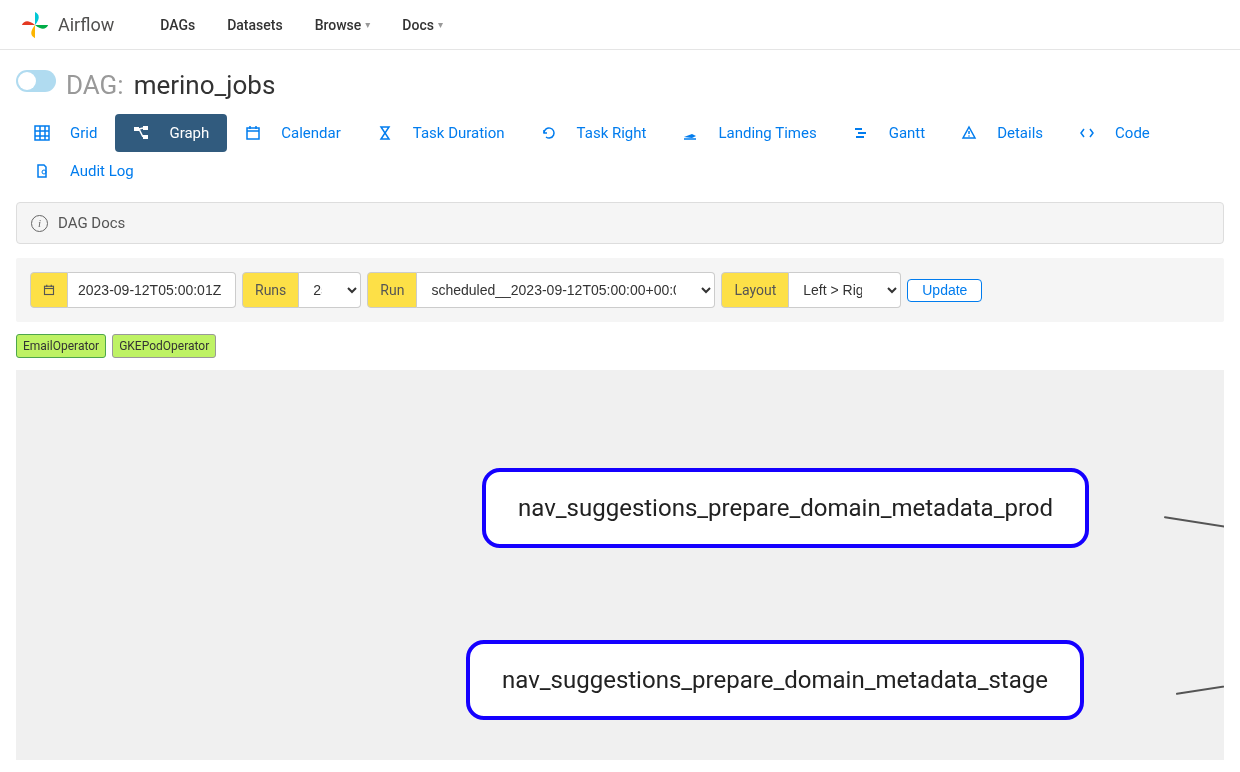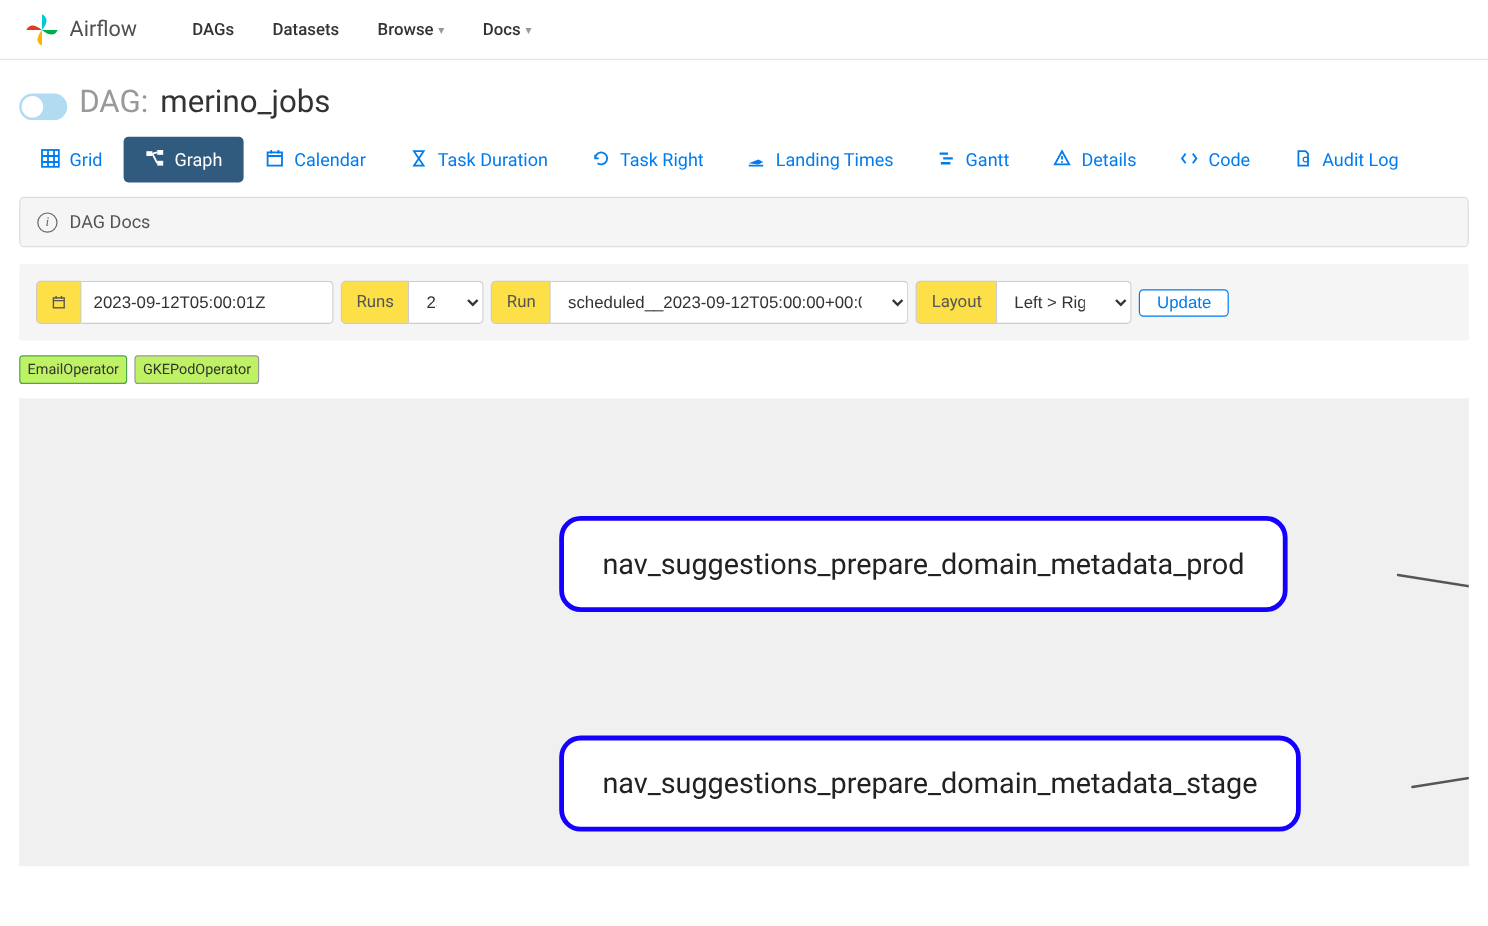--- a/index.html
+++ b/index.html
@@ -4,52 +4,52 @@
 <style>
 *{box-sizing:border-box;margin:0;padding:0}
 body{font-family:-apple-system,BlinkMacSystemFont,"Segoe UI",Roboto,sans-serif;font-size:14px;color:#333;background:#fff;width:1240px}
 .navbar{display:flex;align-items:center;padding:24px 20px;border-bottom:1px solid #e5e5e5;height:50px}
 .logo{display:flex;align-items:center;margin-right:30px}
 .logo-svg{width:30px;height:30px;margin-right:8px}
 .brand{color:#51504f;font-size:18px;font-weight:400}
 .nav-item{padding:8px 16px;color:#333;font-weight:500;cursor:pointer;display:flex;align-items:center}
 .nav-item .caret{margin-left:4px;font-size:10px;color:#999}
 .dag-header{padding:20px 16px 14px}
-.dag-title-row{display:flex;align-items:flex-end;gap:10px}
+.dag-title-row{display:flex;align-items:flex-start;gap:10px}
 .toggle{position:relative;width:40px;height:22px;background:#b0dbf0;border-radius:11px;cursor:pointer}
 .toggle-handle{position:absolute;left:2px;top:2px;width:18px;height:18px;background:#fff;border-radius:50%}
 .dag-label{color:#999;font-size:26px;font-weight:400}
 .dag-name{color:#333;font-size:26px;font-weight:400}
 .tabs{display:flex;gap:0;padding:0 16px 12px;flex-wrap:wrap}
-.tab{display:flex;align-items:flex-start;gap:8px;padding:10px 18px;color:#017cee;cursor:pointer;border-radius:4px;font-size:15px}
+.tab{display:flex;align-items:center;gap:20px;padding:10px 18px;color:#017cee;cursor:pointer;border-radius:4px;font-size:15px}
 .tab.active{background:#315b7e;color:#fff}
 .tab-icon{width:16px;height:16px;flex-shrink:0}
 .dag-docs-bar{margin:0 16px 14px;padding:11px 14px;background:#f5f5f5;border:1px solid #ddd;border-radius:4px;display:flex;align-items:center;gap:10px;color:#555;font-size:15px}
 .info-icon{width:17px;height:17px;border:1.5px solid #666;border-radius:50%;display:flex;align-items:center;justify-content:center;font-size:11px;font-style:italic;font-family:serif;color:#666}
 .controls-bar{margin:0 16px;padding:14px 14px;background:#f5f5f5;border-radius:2px;display:flex;align-items:center;gap:6px;flex-wrap:wrap}
 .ctl{height:36px;border:1px solid #ccc;background:#fff;padding:0 10px;font-size:14px;color:#333;border-radius:4px}
 .ctl-label{height:36px;display:flex;align-items:center;padding:0 12px;background:#fde047;border:1px solid #ccc;color:#555;font-size:14px}
 .ctl-group{display:flex}
 .ctl-group>*{border-radius:0}
 .ctl-group>:first-child{border-radius:4px 0 0 4px}
 .ctl-group>:last-child{border-radius:0 4px 4px 0;border-left:0}
 .cal-icon{width:38px;display:flex;align-items:center;justify-content:center}
-.date-input{width:210px}
+.date-input{width:168px}
 .runs-count{width:62px}
 .run-select{width:298px}
 .layout-select{width:112px}
 .update-btn{height:23px;padding:0 14px;background:#fff;border:1px solid #017cee;color:#017cee;border-radius:4px;cursor:pointer;font-size:14px}
 .legend{display:flex;gap:6px;padding:12px 16px}
 .legend-item{padding:4px 6px;border:1px solid #999;border-radius:3px;font-size:12px;background:#bef264}
 .legend-item.email{border-color:#4da64d;color:#333}
 .legend-item.gke{border-color:#999}
 .graph-area{margin:0 16px;height:390px;background:#f0f0f0;position:relative;overflow:hidden}
 .node{position:absolute;background:#fff;border:4px solid #1500ff;border-radius:18px;padding:22px 32px;font-size:24px;color:#222}
-.node1{left:450px;top:98px}
-.node2{left:450px;top:281px}
+.node1{left:466px;top:98px}
+.node2{left:450px;top:270px}
 .edge{position:absolute;background:#555;height:2px;border-radius:1px}
 .edge1{left:1148px;top:146px;width:95px;transform:rotate(9deg);transform-origin:left center}
 .edge2{left:1160px;top:323px;width:85px;transform:rotate(-9deg);transform-origin:left center}
 select.ctl{padding-right:22px}
 input.ctl{outline:none}
 </style>
 </head>
 <body>
 
 <div class="navbar">

